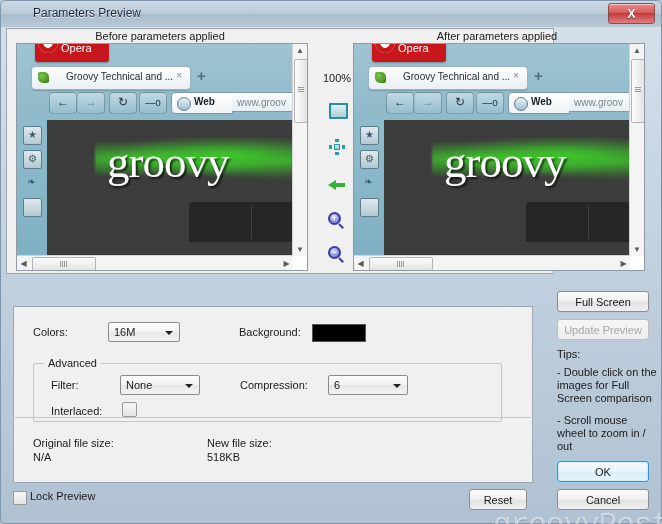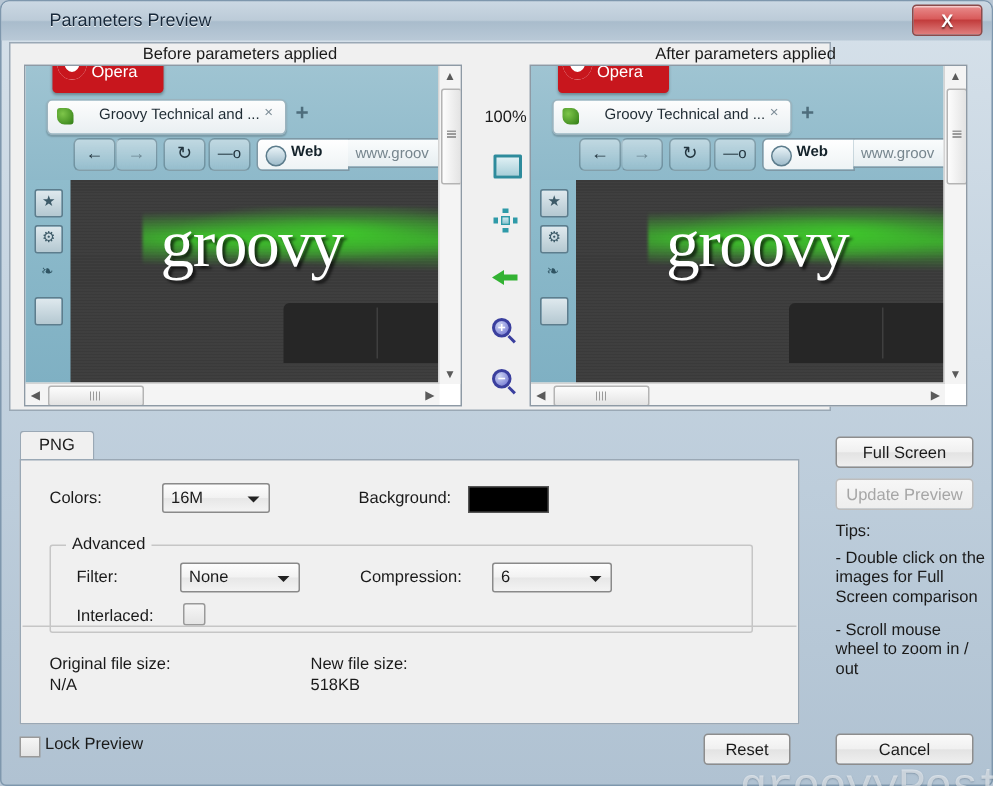--- a/index.html
+++ b/index.html
@@ -501,23 +501,20 @@
         <div class="sb-arrow h-lf">◀</div>
         <div class="h-thumb">
             <div class="grip"></div>
           </div>
         <div class="sb-arrow h-rt">▶</div>
       </div>
     </div>
   </div>
 
   <div class="settings">
-    <div class="tabrow">
-      <div class="tabitem">PNG</div>
-    </div>
     <div class="tabbody">
       <div class="lbl" style="left:19px;top:19px">Colors:</div>
       <div class="combo" style="left:94px;top:15px;width:72px">
         <span>16M</span>
         <span class="arr"></span>
       </div>
       <div class="lbl" style="left:225px;top:19px">Background:</div>
       <div class="swatch" style="left: 298px; top: 17px; background: rgb(0, 0, 0);"></div>
 
       <div class="group" style="left:19px;top:56px;width:467px;height:57px">
@@ -554,16 +551,17 @@
 
   <div class="btn" style="left:556px;top:290px;width:92px;height:21px">Full Screen</div>
   <div class="btn disabled" style="left:556px;top:318px;width:92px;height:21px">Update Preview</div>
 
   <div class="tips">
     <div class="tips-hdr">Tips:</div>
     <div class="tip-line">- Double click on the images for Full Screen comparison</div>
     <div class="tip-line">- Scroll mouse wheel to zoom in / out</div>
   </div>
 
+  <div class="btn default" style="left:556px;top:460px;width:92px;height:21px">OK</div>
   <div class="btn" style="left:556px;top:488px;width:92px;height:21px">Cancel</div>
 
   <div class="watermark">groovyPost.com</div>
 </div>
 
 </body></html>

